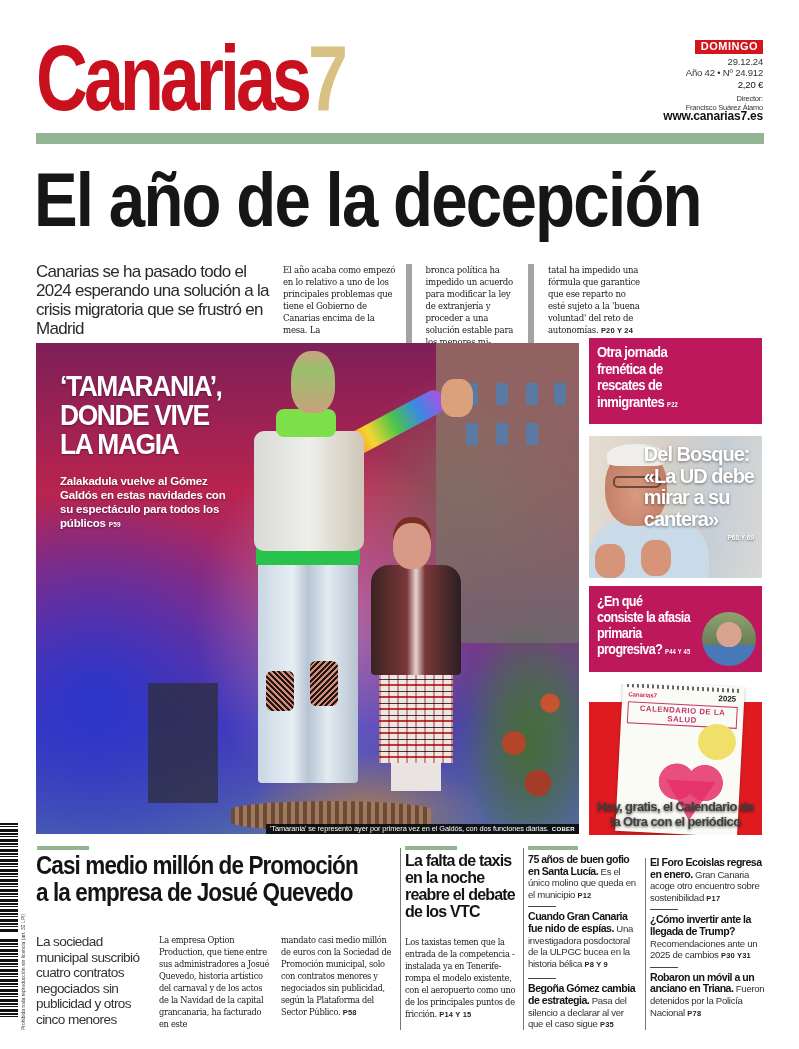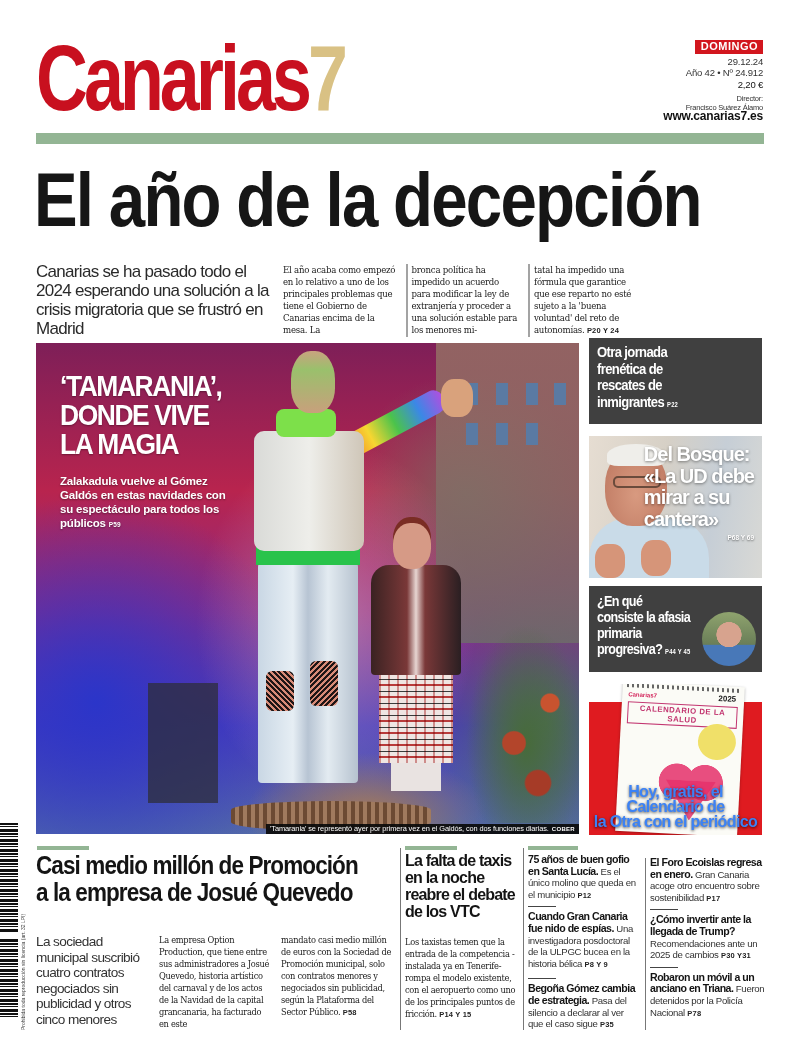--- a/index.html
+++ b/index.html
@@ -23,21 +23,21 @@
 
   
   .lead-title { position: absolute; left: 34px; top: 160px; width: 740px; font-family: "Liberation Sans", sans-serif;
                 font-weight: 700; font-size: 76px; line-height: 80px; letter-spacing: -2px; color: #161616;
                 transform: scaleX(0.86); transform-origin: left top; white-space: nowrap; }
   .lead-sub { position: absolute; left: 36px; top: 262px; width: 238px; font-family: "Liberation Sans", sans-serif;
               font-size: 17px; line-height: 19px; color: #2a2a2a; letter-spacing: -0.7px; }
   .lead-cols { position: absolute; left: 283px; top: 264px; width: 482px; display: grid;
                grid-template-columns: repeat(4, 1fr); column-gap: 8px; }
   .lead-cols .col { font-family: "DejaVu Serif", serif; font-size: 8.6px; line-height: 12px; color: #222;
-                    padding-left: 4px; border-left: 2px solid #a3a3a3; letter-spacing: -0.25px; }
+                    padding-left: 14px; border-left: 6px solid #a3a3a3; letter-spacing: -0.25px; }
   .lead-cols .col:first-child { border-left: none; padding-left: 0; }
   .ref { font-family: "Liberation Sans", sans-serif; font-weight: 700; font-size: 7.5px; color: #222; letter-spacing: 0.2px; }
 
   
   .main-photo { position: absolute; left: 36px; top: 343px; width: 543px; height: 491px; overflow: hidden;
     background:
       radial-gradient(ellipse 120px 60px at 330px 470px, #a57a5a 0%, rgba(165,122,90,0) 100%),
       radial-gradient(ellipse 200px 260px at 300px 280px, rgba(255,230,220,0.35) 0%, rgba(255,230,220,0) 70%),
       radial-gradient(ellipse 160px 200px at 510px 380px, rgba(80,120,70,0.8) 0%, rgba(80,120,70,0) 70%),
       radial-gradient(ellipse 150px 150px at 430px 150px, rgba(120,100,95,0.9) 0%, rgba(120,100,95,0) 80%),
@@ -83,21 +83,21 @@
                  text-shadow: 0 1px 2px rgba(0,0,0,0.35); }
   .photo-dek { margin-top: 16px; font-weight: 700; font-size: 11.5px; line-height: 14px; letter-spacing: -0.2px;
                text-shadow: 0 1px 2px rgba(0,0,0,0.4); width: 170px; }
   .photo-dek .ref { color: #fff; font-size: 6.5px; }
   .caption { position: absolute; right: 0; bottom: 0; background: rgba(10,10,10,0.92); color: #fff; font-size: 7.4px;
              line-height: 10px; padding: 0 4px 0 4px; letter-spacing: -0.1px; white-space: nowrap; }
   .caption .credit { font-weight: 700; font-size: 6px; margin-left: 3px; letter-spacing: 0.3px; }
 
   
   .side-box { position: absolute; left: 589px; width: 173px; }
-  .box-green { background: #404040; color: #fff; }
+  .box-green { background: #be185d; color: #fff; }
   .box1 { top: 338px; height: 86px; padding: 6px 8px; }
   .box-title { font-family: "Liberation Sans", sans-serif; font-weight: 700; font-size: 14.5px; line-height: 16.5px;
                letter-spacing: -0.7px; transform: scaleX(0.9); transform-origin: left top; white-space: nowrap; }
   .box-title .ref { color: #fff; font-size: 6.5px; }
   .box2 { top: 436px; height: 142px; overflow: hidden;
           background: linear-gradient(100deg, #e6ddd2 0%, #d6d0c6 40%, #c6ced6 70%, #d9d9d5 100%); }
   .bosque-head { position: absolute; left: 16px; top: 12px; width: 62px; height: 78px; border-radius: 48% 48% 44% 44%;
                  background: radial-gradient(ellipse at 50% 60%, #d89a80 0%, #c48068 70%, #b97560 100%); }
   .bosque-hair { position: absolute; left: 18px; top: 8px; width: 58px; height: 22px; border-radius: 50% 50% 20% 20%; background: #efeeea; }
   .bosque-glasses { position: absolute; left: 24px; top: 40px; width: 48px; height: 12px; border: 2px solid #6a4b3c; border-radius: 5px; }
@@ -120,22 +120,22 @@
   .cal-logo { position: absolute; left: 6px; top: 10px; color: #d21f57; font-size: 6px; font-weight: 700; }
   .cal-year { position: absolute; right: 8px; top: 8px; font-size: 8px; font-weight: 700; color: #222; }
   .cal-title { position: absolute; left: 6px; top: 20px; width: 110px; font-size: 7.8px; font-weight: 700; color: #c23570;
                border: 1px solid #c23570; padding: 1px 2px; letter-spacing: 0.5px; text-align: center; }
   .cal-heart { position: absolute; left: 38px; top: 76px; width: 70px; height: 62px;
                background: radial-gradient(circle at 30% 35%, #e5316b 0 28%, rgba(0,0,0,0) 29%),
                            radial-gradient(circle at 70% 35%, #e5316b 0 28%, rgba(0,0,0,0) 29%);
                opacity: 0.85; }
   .cal-heart-b { position: absolute; left: 48px; top: 96px; width: 50px; height: 40px; background: #e5316b; clip-path: polygon(0 0, 100% 0, 50% 100%); opacity: 0.85; }
   .cal-art { position: absolute; right: 6px; top: 38px; width: 38px; height: 36px; background: #f0e069; border-radius: 50%; }
-  .box4-title { position: absolute; left: 0; bottom: 6px; width: 100%; text-align: center; color: #3b82f6; font-weight: 700;
-                font-size: 16px; line-height: 15px; letter-spacing: -0.6px; text-shadow: 0 1px 3px rgba(0,0,0,0.7); }
+  .box4-title { position: absolute; left: 0; bottom: 6px; width: 100%; text-align: center; color: #404040; font-weight: 700;
+                font-size: 13px; line-height: 15px; letter-spacing: -0.6px; text-shadow: 0 1px 3px rgba(0,0,0,0.7); }
 
   
   .green-tab { position: absolute; height: 4px; background: #93b594; }
   .sec-a-title { position: absolute; left: 36px; top: 852px; width: 360px; font-weight: 700; font-size: 25px; line-height: 27px;
                  letter-spacing: -1px; color: #141414; transform: scaleX(0.9); transform-origin: left top; white-space: nowrap; }
   .sec-a-sub { position: absolute; left: 36px; top: 934px; width: 118px; font-size: 13.6px; line-height: 15.6px; color: #333; letter-spacing: -0.6px; }
   .sec-a-cols { position: absolute; left: 159px; top: 934px; width: 236px; display: grid; grid-template-columns: 1fr 1fr; column-gap: 8px; }
   .sec-a-cols .col { font-family: "DejaVu Serif", serif; font-size: 8.3px; line-height: 12px; color: #222; letter-spacing: -0.3px; }
   .vrule { position: absolute; width: 1px; background: #777; }
   .sec-b { position: absolute; left: 405px; top: 852px; width: 112px; }

